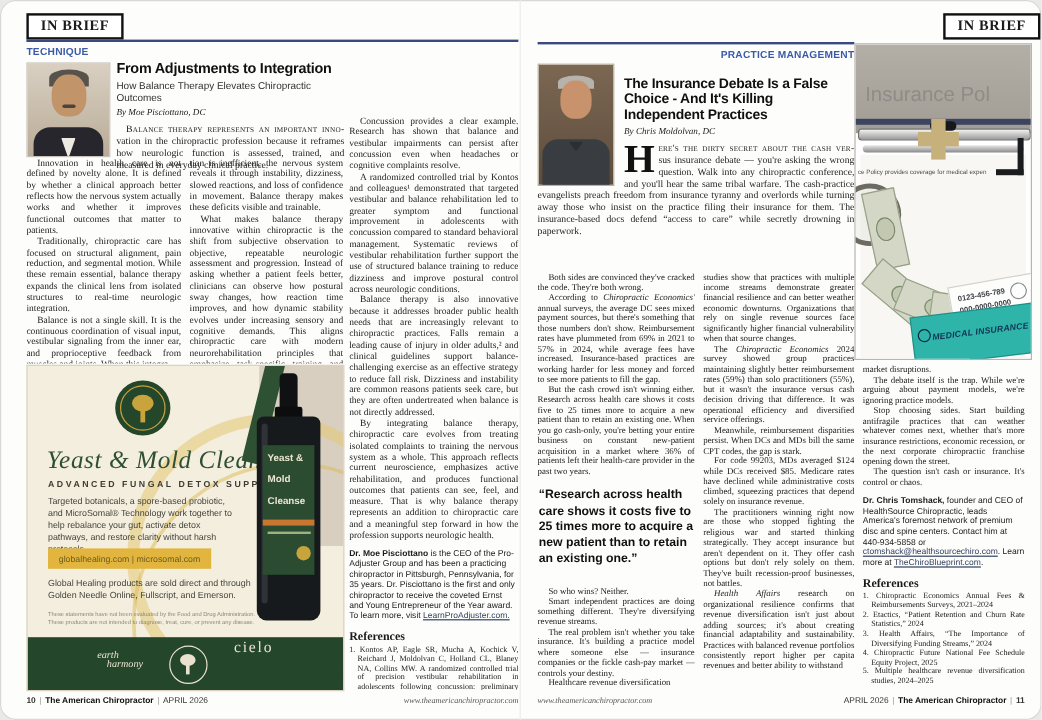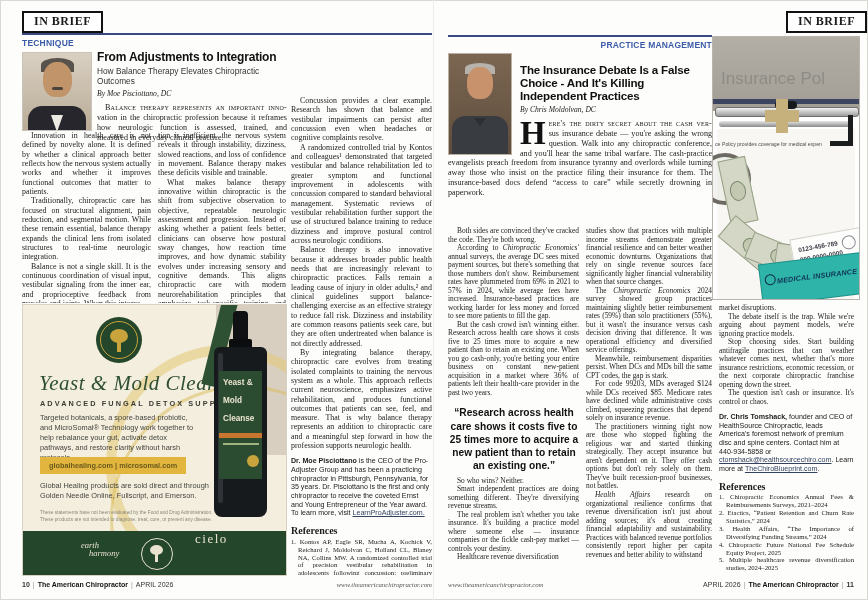--- a/index.html
+++ b/index.html
@@ -1,17 +1,17 @@
 <!DOCTYPE html>
 <html><head>
 <meta charset="utf-8">
 <style>
   html,body{margin:0;padding:0;background:#e9e9e9;}
   .spread{position:relative;width:868px;height:600px;background:#fdfdfc;margin:0 auto;overflow:hidden;
-          font-family:"Liberation Serif",serif;color:#1b1b1b;box-shadow:inset 0 0 0 1px #d8d8d4;}
+          font-family:"Liberation Serif",serif;color:#1b1b1b;box-shadow:inset 0 0 0 1px #d8d8d4;border-radius:13px;}
   .gutter{position:absolute;left:433px;top:0;width:1px;height:600px;background:#ececea;}
 
   
   .inbrief{position:absolute;border:2px solid #111;padding:1px 10px 2px 10px;font-weight:bold;
            font-size:12px;letter-spacing:.5px;background:#fff;}
   .rule{position:absolute;height:2px;background:#3a4a80;}
   .seclabel{position:absolute;font-family:"Liberation Sans",sans-serif;font-weight:bold;
             font-size:8.5px;color:#3b5ba8;letter-spacing:.2px;}
   .atitle{font-family:"Liberation Sans",sans-serif;font-weight:bold;font-size:12px;line-height:1.12;
           letter-spacing:-.2px;color:#101010;margin:0;}
@@ -63,21 +63,21 @@
   .ad .ribbon{position:absolute;right:58px;top:-8px;width:16px;height:90px;background:#2e5134;transform:rotate(14deg);}
   .ad .beige{position:absolute;right:0;top:0;width:70px;height:150px;background:#d9cfc0;}
   .ghlogo{position:absolute;left:73px;top:12px;width:46px;height:46px;border-radius:50%;background:#24462b;}
   .ghlogo .ring{position:absolute;left:4px;top:4px;width:36px;height:36px;border-radius:50%;border:1px solid #c9a33c;}
   .tree-t{position:absolute;left:21px;top:25px;width:4px;height:10px;background:#c9a33c;}
   .tree-c{position:absolute;left:14px;top:12px;width:18px;height:14px;border-radius:50%;background:#c9a33c;}
   .adtitle{position:absolute;left:16px;top:66px;font-family:"Liberation Serif",serif;font-style:italic;
            font-size:21px;color:#2e4f33;letter-spacing:.5px;}
   .adtag{position:absolute;left:17px;top:94px;font-size:7.3px;letter-spacing:2.1px;color:#3c3c33;font-weight:bold;}
   .adbody{position:absolute;left:17px;top:108px;width:158px;font-size:7.4px;line-height:1.35;color:#44453e;}
-  .adbadge{position:absolute;left:17px;top:152px;background:#e2b53e;color:#6b5a1d;font-weight:bold;
+  .adbadge{position:absolute;left:17px;top:152px;background:#e2b53e;color:#6b5a1d;font-weight:normal;
            font-size:7.3px;padding:4px 9px;}
   .addist{position:absolute;left:17px;top:176px;width:170px;font-size:7.4px;line-height:1.35;color:#44453e;}
   .addisc{position:absolute;left:17px;top:205px;width:190px;font-size:4.8px;line-height:1.45;color:#8a8878;}
   .adbar{position:absolute;left:0;bottom:0;width:263px;height:44px;background:#24462b;color:#e9e2cf;}
   .eh{position:absolute;left:58px;top:10px;font-family:"Liberation Serif",serif;font-style:italic;
       font-size:8.5px;line-height:.95;color:#e9e2cf;}
   .ghmini{position:absolute;left:118px;top:7px;width:30px;height:30px;border-radius:50%;border:1px solid #e9e2cf;}
   .ghmini .t{position:absolute;left:13px;top:15px;width:3px;height:8px;background:#e9e2cf;}
   .ghmini .c{position:absolute;left:8px;top:6px;width:13px;height:10px;border-radius:50%;background:#e9e2cf;}
   .cielo{position:absolute;left:172px;top:0;font-family:"Liberation Serif",serif;font-size:13px;
@@ -126,21 +126,21 @@
   .whitecard{position:absolute;right:-6px;top:196px;width:70px;height:46px;background:#fdfdfb;
              transform:rotate(-10deg);border:1px solid #d4d2ca;}
   .whitecard .num{margin:6px 0 0 6px;font-weight:bold;font-size:6.4px;color:#3d3f49;line-height:1.5;}
   .wseal{position:absolute;right:6px;top:5px;width:12px;height:12px;border-radius:50%;border:1px solid #8a8c96;}
 
   
   .rhead{position:absolute;left:448px;top:50px;width:264px;}
   .intro{font-size:8.1px;line-height:1.22;text-align:justify;margin:5px 0 0 0;}
   .dropcap{float:left;font-size:33px;line-height:26px;font-weight:bold;padding:1px 3px 0 0;color:#111;}
   .pullquote{font-family:"Liberation Sans",sans-serif;font-weight:bold;font-size:10.2px;line-height:1.3;
-             text-align:center;color:#101010;margin:9px 0 4px 1px;}
+             text-align:left;color:#101010;margin:9px 0 16px 1px;}
 </style>
 </head>
 <body>
 
 <div class="spread">
   <div class="gutter"></div>
 
   <div class="pgL">
     <div class="inbrief" style="left:22px;top:11px;">IN BRIEF</div>
     <div class="rule" style="left:22px;top:33px;width:410px;"></div>

